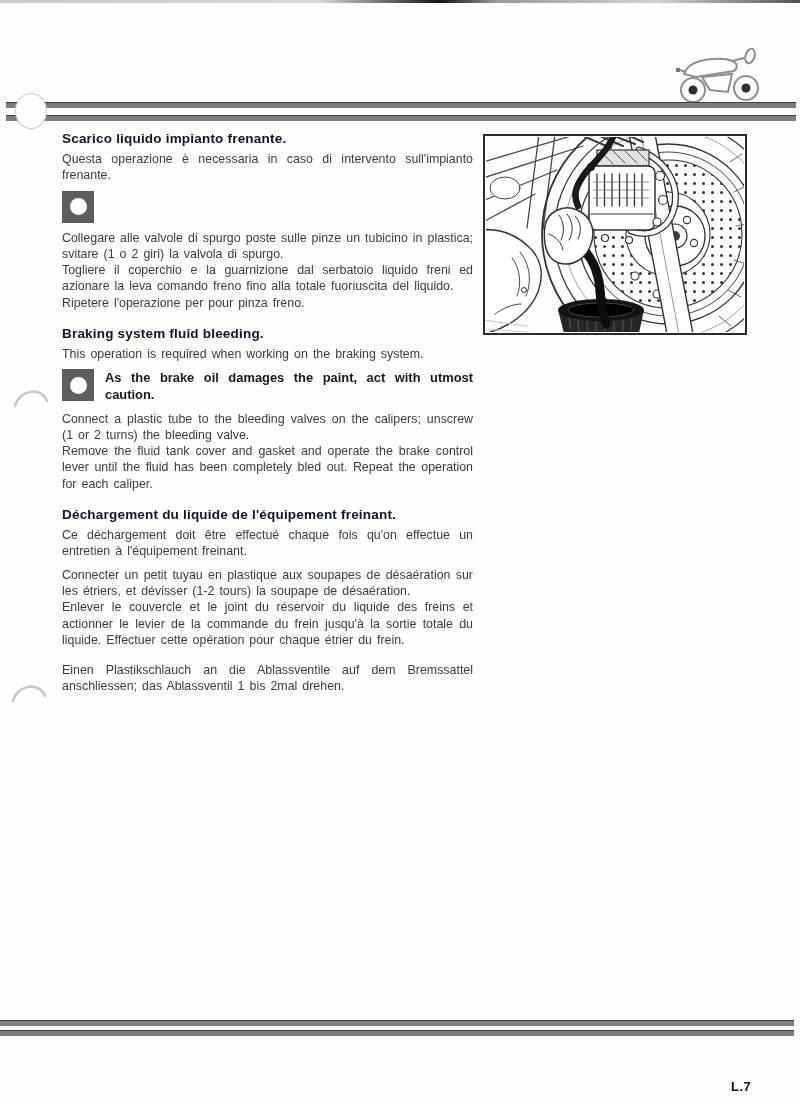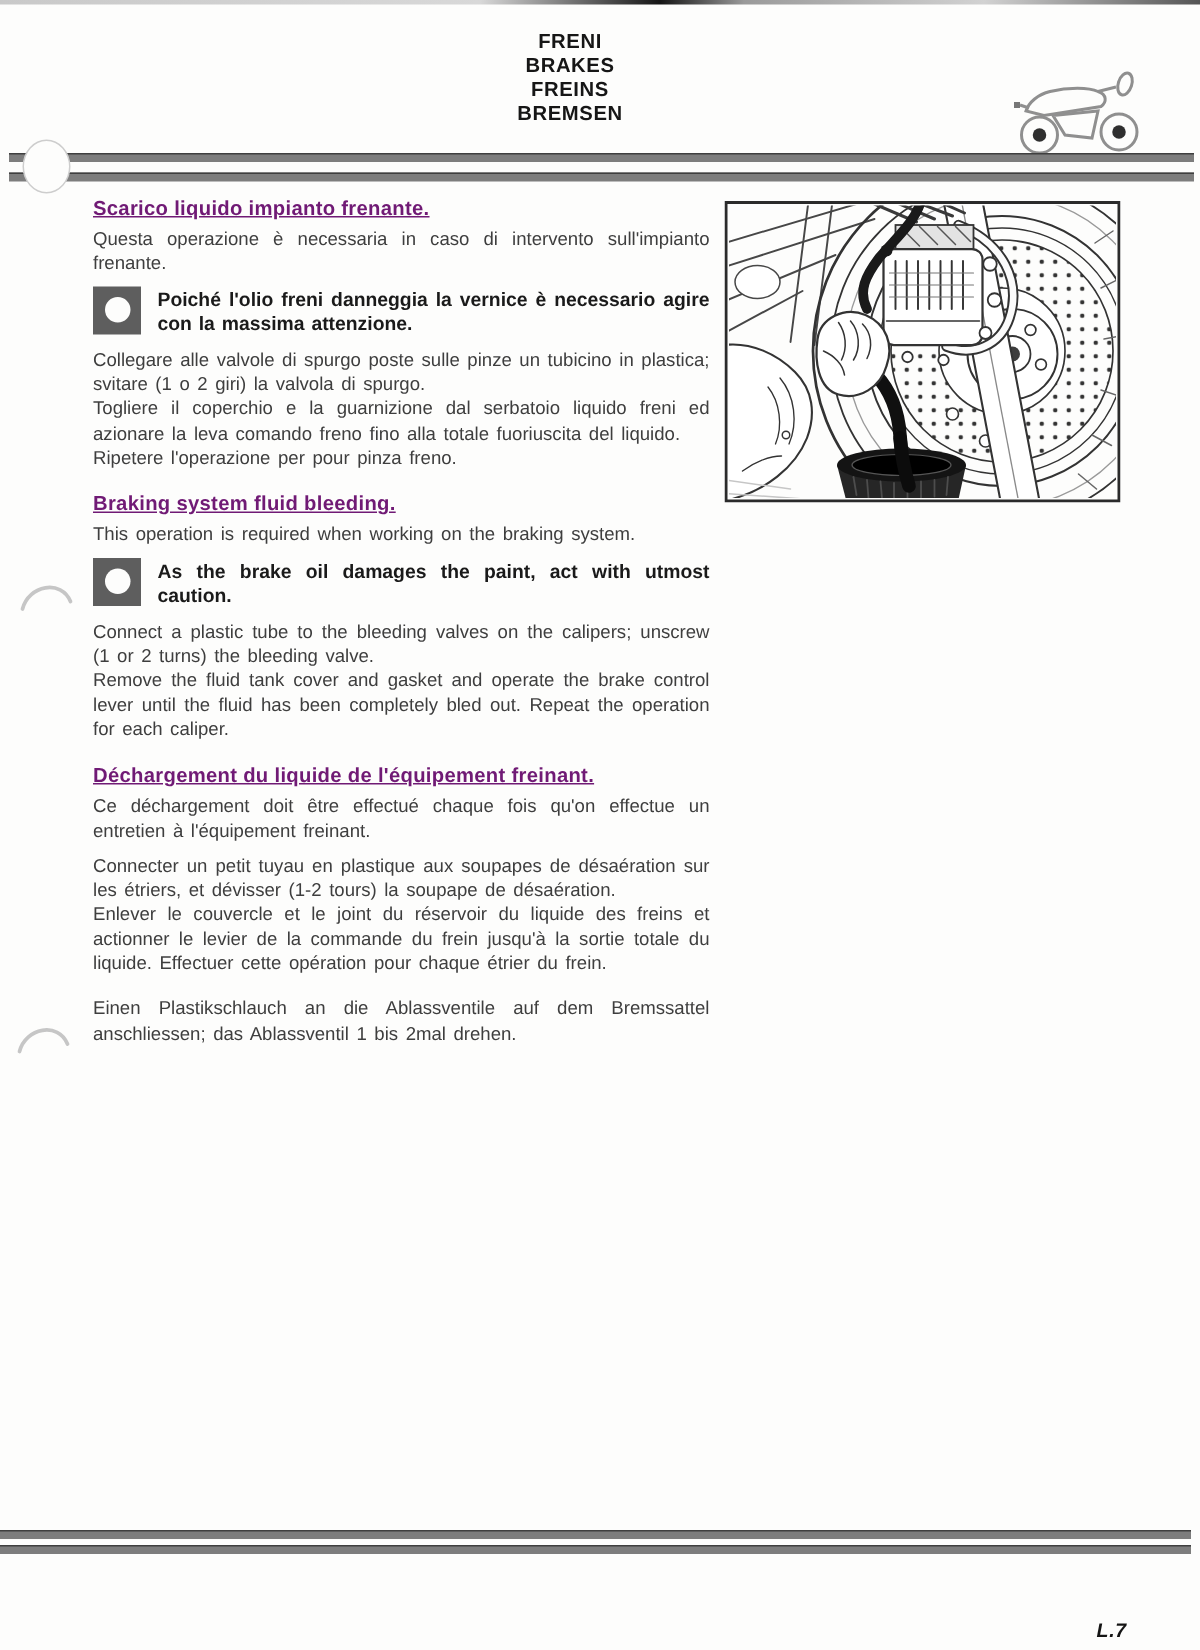--- a/index.html
+++ b/index.html
@@ -15,41 +15,35 @@
   .bar-t2{top:115px;left:6px;right:4px;}
   .bar-b1{top:1020px;left:0;right:6px;}
   .bar-b2{top:1030px;left:0;right:6px;}
   .punch{position:absolute;left:15px;top:93px;width:30px;height:34px;border-radius:50%;
         background:#fdfdfc;border:1px solid #cdcdcd;z-index:2;}
   .binder-arc{position:absolute;width:38px;height:24px;}
   .arc1{left:12px;top:384px;} .arc2{left:10px;top:679px;}
   .figure{position:absolute;left:483px;top:134px;width:264px;height:201px;}
   .col{position:absolute;left:62px;top:130px;width:411px;}
   .sec{margin:0 0 14px 0;}
-  .sec h2{margin:0 0 4px 0;font-size:13.5px;line-height:17px;font-weight:bold;color:#701a75;letter-spacing:.2px;text-decoration:underline;}
+  .sec h2{margin:0 0 4px 0;font-size:13.5px;line-height:17px;font-weight:bold;color:#0f172a;letter-spacing:.2px;}
   .sec p.b{margin:0;font-size:12.4px;line-height:16.3px;text-align:justify;word-spacing:1.6px;color:#3e3e3e;}
   .sec p.intro{margin-bottom:7px;}
   .warn{display:flex;align-items:flex-start;gap:11px;margin:7px 0 7px 0;}
   .wicon{flex:0 0 32px;width:32px;height:32px;background:#5e5e5e;display:flex;align-items:center;justify-content:center;}
   .wdot{width:17px;height:17px;border-radius:50%;background:#fdfdfc;}
   .wtext{margin:1px 0 0 0;font-weight:bold;font-size:12.9px;line-height:16.6px;color:#1a1a1a;text-align:justify;word-spacing:1px;}
-  .pagenum{position:absolute;left:731px;top:1079px;font-weight:bold;font-size:13px;color:#141414;letter-spacing:.5px;font-style:italic;}
+  .pagenum{position:absolute;left:731px;top:1079px;font-weight:bold;font-size:13px;color:#141414;letter-spacing:.5px;}
 </style>
 </head>
 <body>
 
 <div class="page">
   <div class="top-edge"></div>
 
-  <div class="header">
-    <div>FRENI</div>
-    <div>BRAKES</div>
-    <div>FREINS</div>
-    <div>BREMSEN</div>
-  </div>
 
   <svg class="moto" viewBox="0 0 95 65">
     <g fill="none" stroke="#8f8f8f" stroke-width="2">
       <circle cx="21" cy="46" r="12"></circle>
       <circle cx="74" cy="44" r="12"></circle>
       <path d="M12,30 C14,24 20,19 28,17 C40,14 54,14 60,17 C66,19 66,24 62,27 L24,33 Z" fill="#fdfdfc"></path>
       <path d="M60,17 L72,14"></path>
       <ellipse cx="78" cy="12" rx="4.5" ry="7.5" transform="rotate(18 78 12)"></ellipse>
       <path d="M30,33 L60,30 L56,48 L38,46 Z"></path>
       <path d="M8,26 L14,28"></path>
@@ -198,21 +192,20 @@
 
   <div class="col">
 
     <section class="sec">
       <h2>Scarico liquido impianto frenante.</h2>
       <p class="b intro">Questa operazione è necessaria in caso di intervento sull'impianto frenante.</p>
       <div class="warn">
         <span class="wicon">
             <span class="wdot"></span>
           </span>
-        <p class="wtext">Poiché l'olio freni danneggia la vernice è necessario agire con la massima attenzione.</p>
       </div>
       <p class="b">Collegare alle valvole di spurgo poste sulle pinze un tubicino in plastica; svitare (1 o 2 giri) la valvola di spurgo.</p>
       <p class="b">Togliere il coperchio e la guarnizione dal serbatoio liquido freni ed azionare la leva comando freno fino alla totale fuoriuscita del liquido.</p>
       <p class="b">Ripetere l'operazione per pour pinza freno.</p>
     </section>
 
     <section class="sec">
       <h2>Braking system fluid bleeding.</h2>
       <p class="b intro">This operation is required when working on the braking system.</p>
       <div class="warn">

